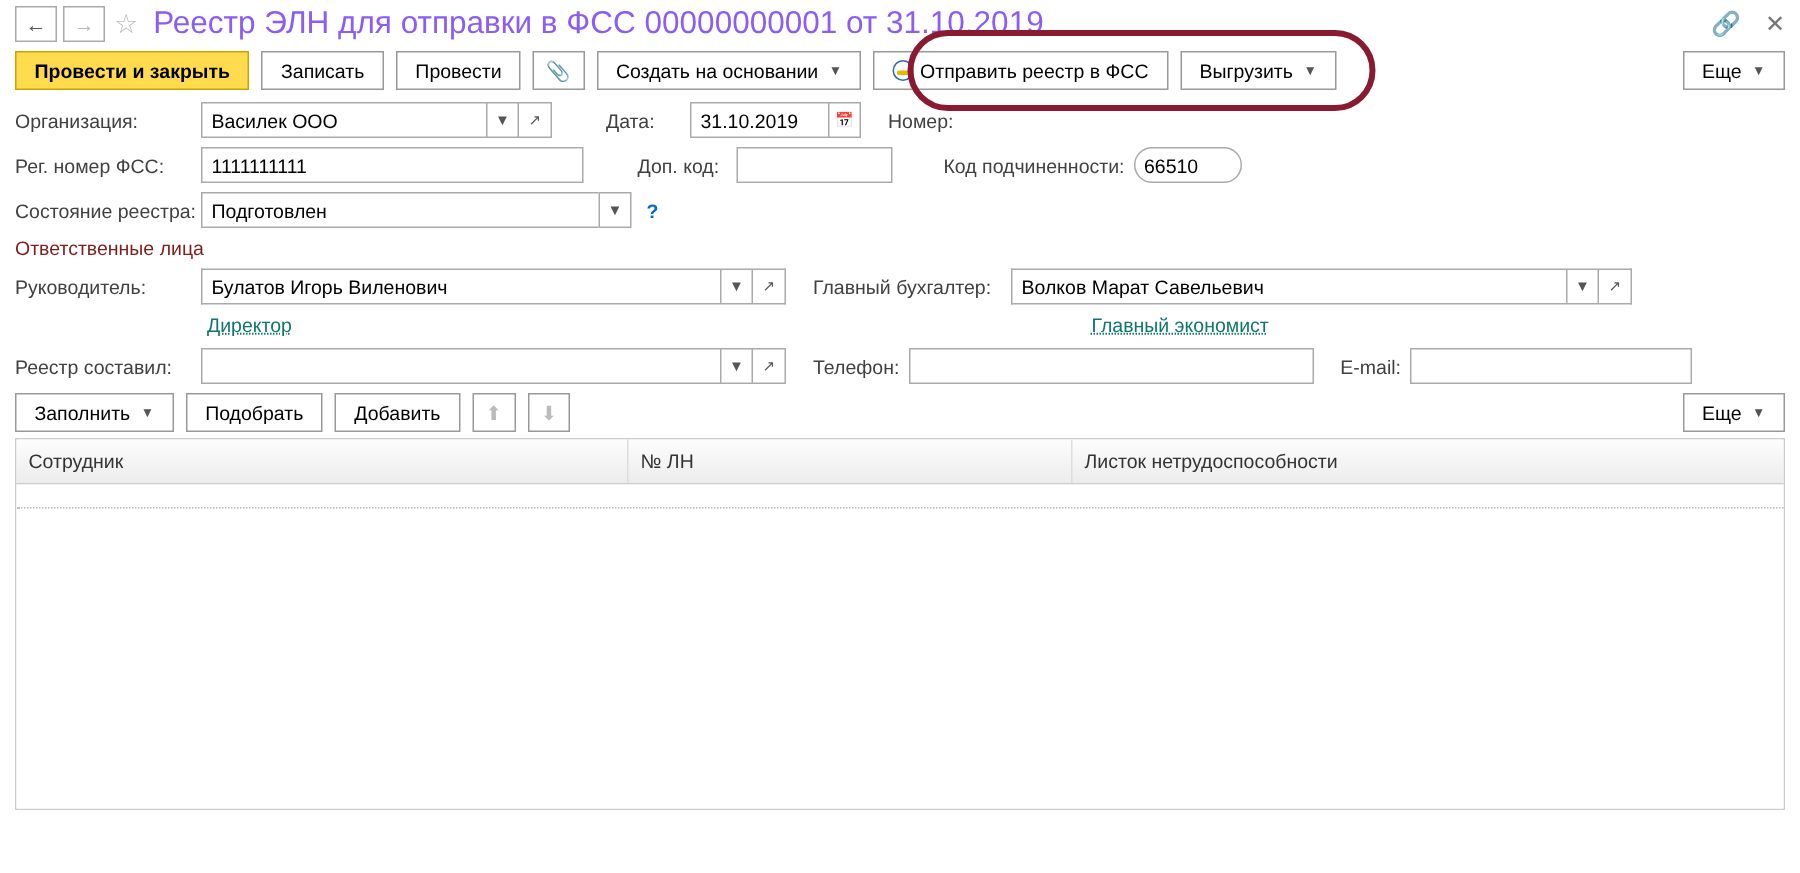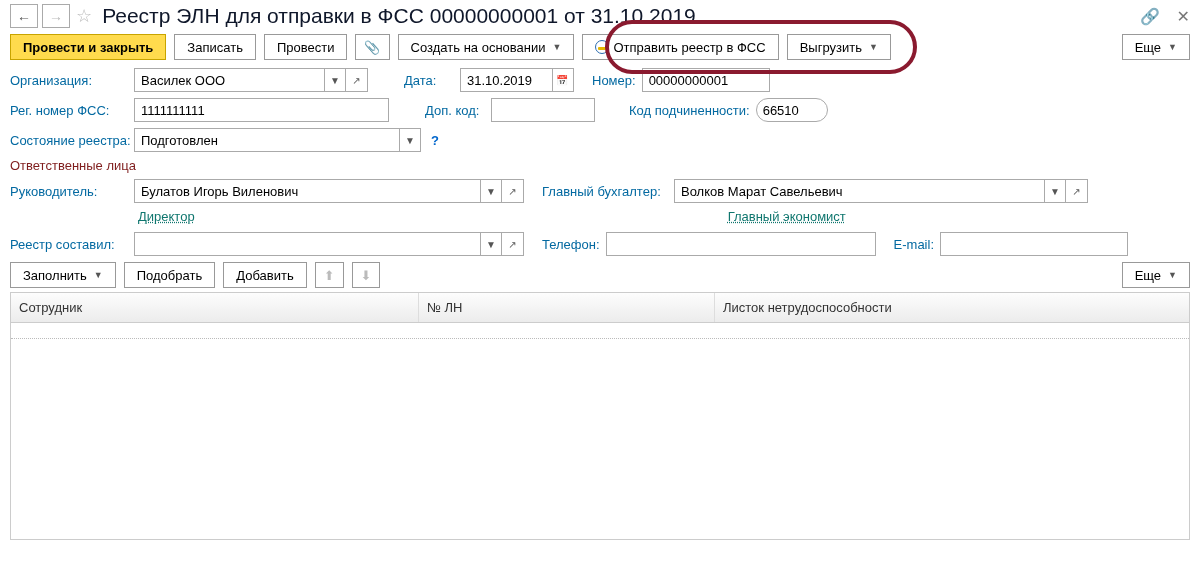--- a/index.html
+++ b/index.html
@@ -23,21 +23,21 @@
   .nav-btn {
     width: 28px; height: 24px;
     border: 1px solid #aaa; background: #fff;
     display: flex; align-items: center; justify-content: center;
     cursor: pointer; font-size: 14px; color: #555;
   }
   .nav-btn.forward { color: #bbb; }
   .star-icon { font-size: 18px; color: #bbb; padding: 0 2px; cursor: pointer;}
   .title {
     font-size: 21px;
-    color: #0f172a;
+    color: #8b5cf6;
     margin-left: 4px;
     white-space: nowrap;
   }
   .link-icon, .close-icon {
     margin-left: auto;
     color: #777; font-size: 16px; cursor: pointer;
   }
   .close-icon { margin-left: 12px; }
 
   .toolbar {
@@ -84,21 +84,21 @@
 
   .form-section { margin-bottom: 6px; }
   .form-row {
     display: flex;
     align-items: center;
     gap: 6px;
     margin-bottom: 6px;
   }
   .label {
     font-size: 13px;
-    color: #0369a1;
+    color: #404040;
     white-space: nowrap;
   }
   .label.w120 { width: 118px; }
   .input {
     height: 24px;
     border: 1px solid #aaa;
     padding: 0 6px;
     font-size: 13px;
     background: #fff;
   }
@@ -233,21 +233,20 @@
       <input class="input" style="width: 190px;" value="Василек ООО">
       <div class="mini-btn">▼</div>
       <div class="mini-btn">↗</div>
     </div>
     <span class="label" style="margin-left:30px;width:50px">Дата:</span>
     <div class="input-group">
       <input class="input" style="width: 92px;" value="31.10.2019">
       <div class="mini-btn">📅</div>
     </div>
     <span class="label" style="margin-left:12px">Номер:</span>
-    <input class="input" style="width: 128px;" value="00000000001">
   </div>
 
   <div class="form-row">
     <span class="label w120">Рег. номер ФСС:</span>
     <input class="input" style="width: 255px;" value="1111111111">
     <span class="label" style="margin-left:30px;width:60px">Доп. код:</span>
     <input class="input" style="width: 104px;" value="">
     <span class="label" style="margin-left:28px">Код подчиненности:</span>
     <input class="input" style="width: 72px; border-radius: 12px;" value="66510">
   </div>

